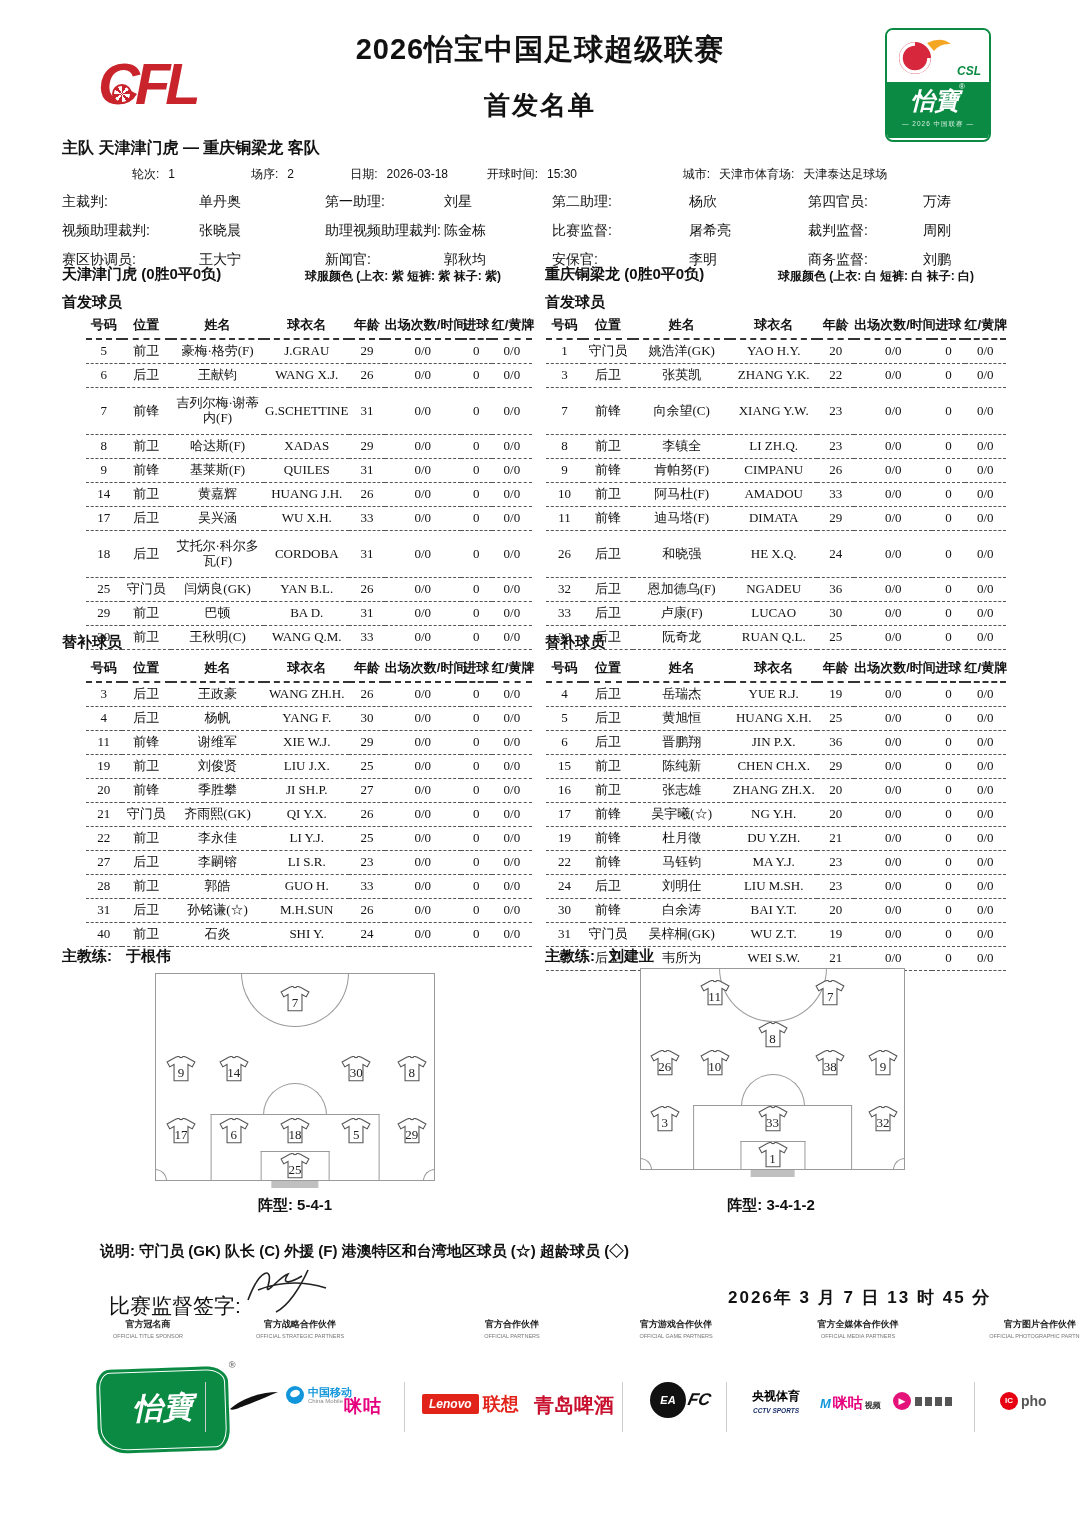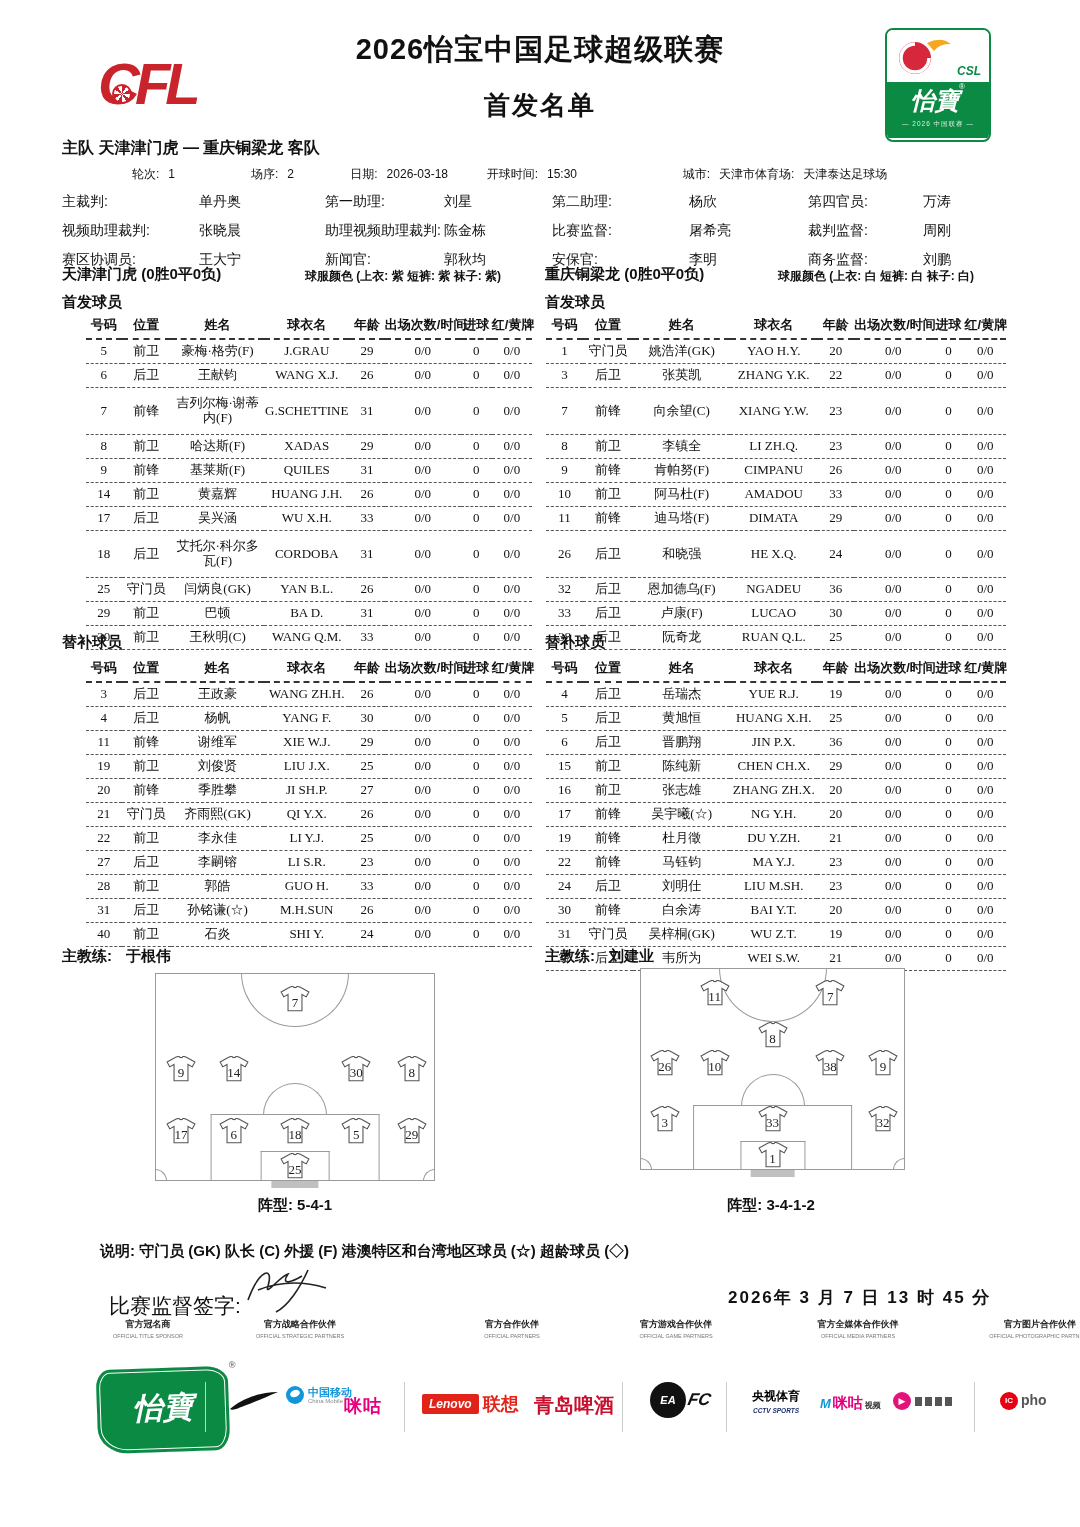--- a/index.html
+++ b/index.html
@@ -102,21 +102,21 @@
   .cctv{left:752px;top:1388px;text-align:center;}
   .cctv .c1{font-size:12px;font-weight:900;color:#000;}
   .cctv .c2{font-size:6.5px;font-weight:900;font-style:italic;color:#1a2f6b;margin-top:2px;}
   .miguv{left:820px;top:1394px;display:flex;align-items:baseline;gap:2px;}
   .mv-mark{color:#1296db;font-weight:900;font-size:13px;font-style:italic;}
   .mv-cn{color:#e6007e;font-weight:900;font-size:15px;}
   .mv-sub{color:#333;font-size:8px;font-weight:700;}
   .pinkmedia{left:893px;top:1392px;display:flex;align-items:center;gap:4px;}
   .pm-circle{width:18px;height:18px;border-radius:50%;background:#e4137a;color:#fff;text-align:center;font-size:9px;line-height:18px;}
   .pm-bars{width:40px;height:9px;background:repeating-linear-gradient(90deg,#555 0 7px,transparent 7px 10px);}
-  .icphoto{left:1000px;top:1392px;display:flex;gap:3px;}
+  .icphoto{left:1000px;top:1392px;display:flex;align-items:center;gap:3px;}
   .ic-circle{width:18px;height:18px;border-radius:50%;background:#e60012;color:#fff;text-align:center;font-size:8px;font-weight:900;line-height:18px;}
   .ic-sub{font-size:14px;color:#555;font-weight:700;}
 </style>
 </head>
 <body>
 
 <div class="page">
 
   <div class="abs cfl">
     <span class="cfl-text">CFL</span>

